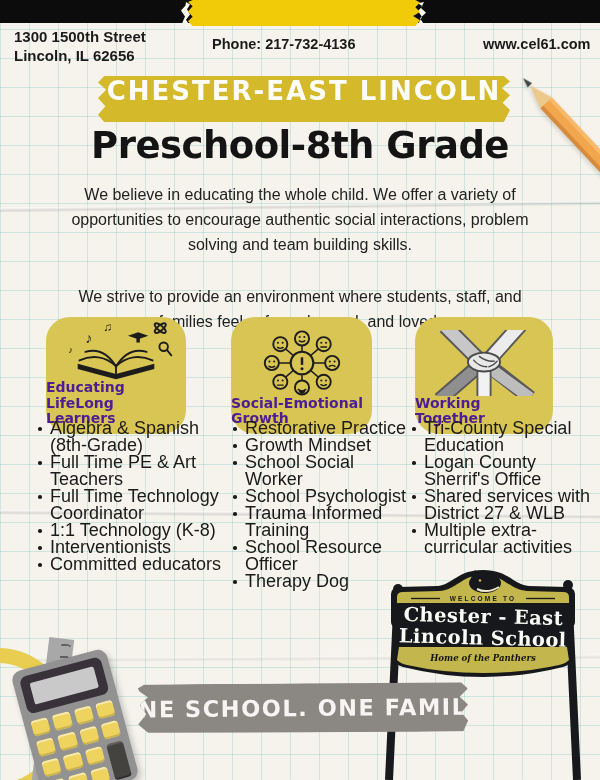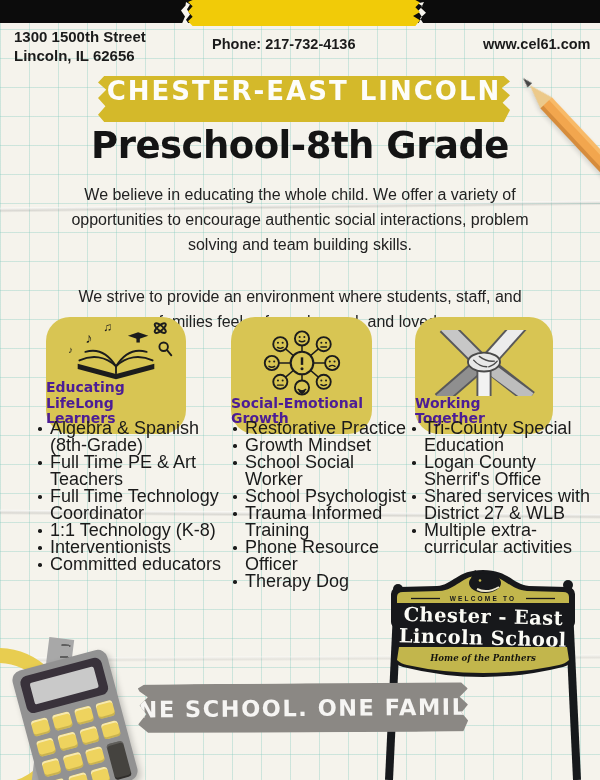--- a/index.html
+++ b/index.html
@@ -256,21 +256,21 @@
     <li>1:1 Technology (K-8)</li>
     <li>Interventionists</li>
     <li>Committed educators</li>
   </ul>
   <ul class="plist" id="list2">
     <li>Restorative Practice</li>
     <li>Growth Mindset</li>
     <li>School Social Worker</li>
     <li>School Psychologist</li>
     <li>Trauma Informed Training</li>
-    <li>Phone Resource Officer</li>
+    <li>School Resource Officer</li>
     <li>Therapy Dog</li>
   </ul>
   <ul class="plist" id="list3">
     <li>Tri-County Special Education</li>
     <li>Logan County Sherrif's Office</li>
     <li>Shared services with District 27 &amp; WLB</li>
     <li>Multiple extra-curricular activities</li>
   </ul>
 
   <div id="sign">

